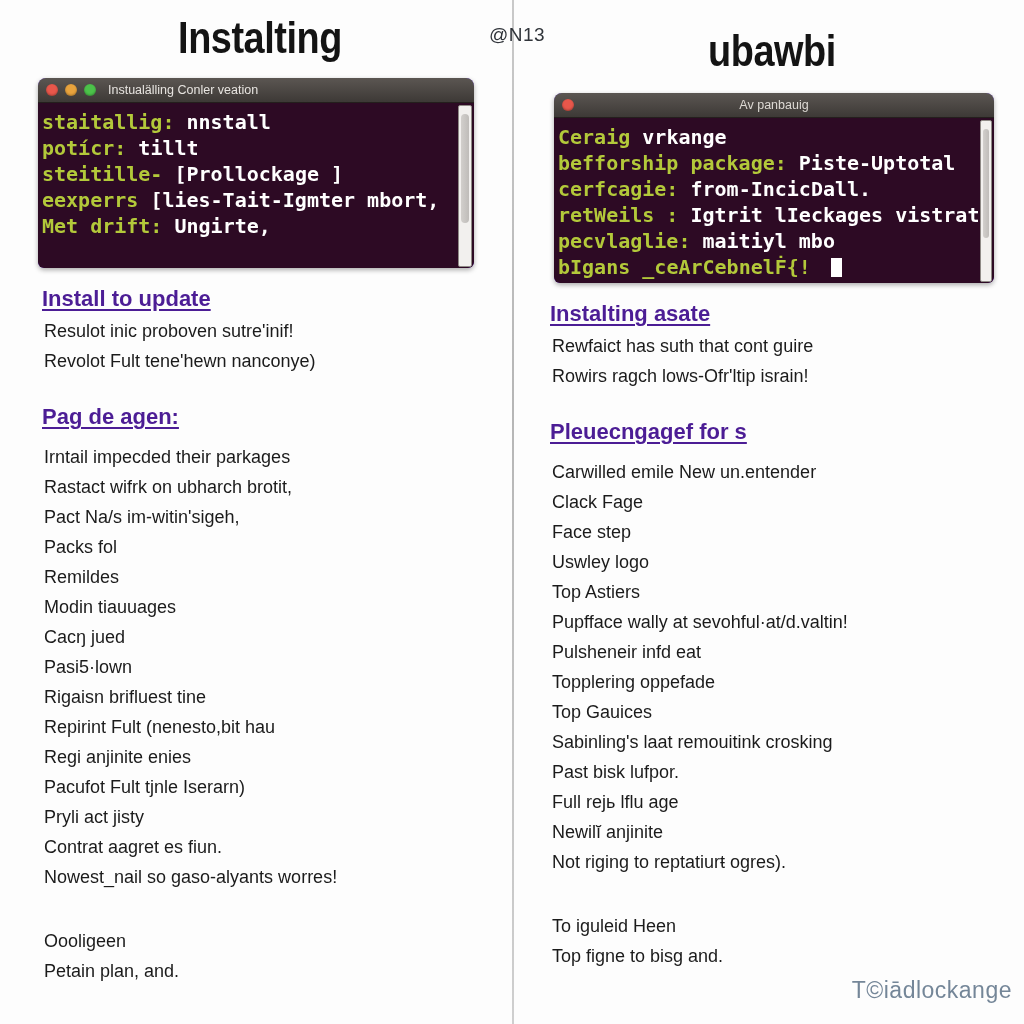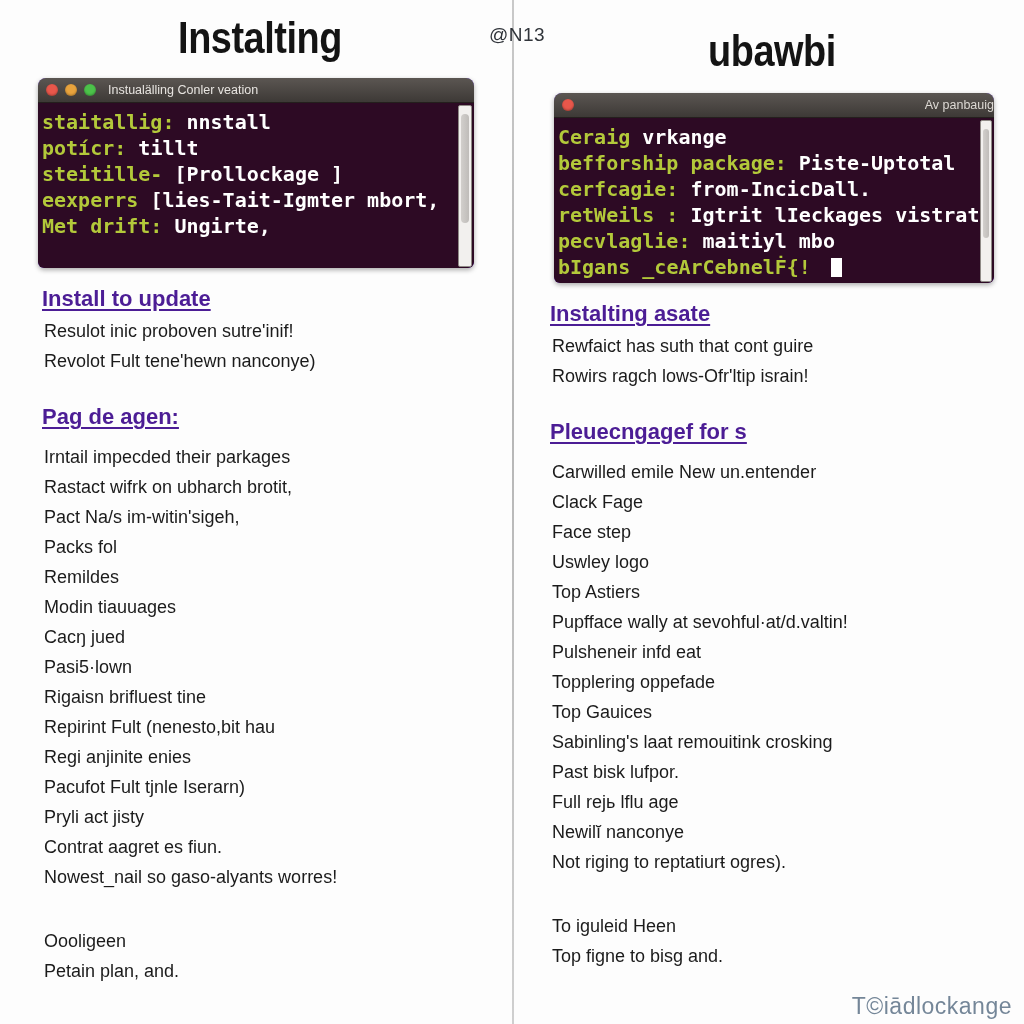--- a/index.html
+++ b/index.html
@@ -105,21 +105,21 @@
   .title-text {
     font-size: 12.5px;
     color: #e7e4e0;
     white-space: nowrap;
     font-family: "Liberation Sans", sans-serif;
   }
   .title-left-text { margin-left: 12px; }
   .title-centered {
     position: absolute;
     left: 0; right: 0;
-    text-align: right;
+    text-align: center;
     font-size: 12.5px;
     color: #ddd9d4;
     pointer-events: none;
   }
 
   .term-body {
     background: #2d0a24;
     padding: 6px 10px 8px 4px;
     height: calc(100% - 24px);
     box-sizing: border-box;
@@ -188,21 +188,21 @@
   .block-gap-sm { height: 8px; }
   .block-gap-md { height: 26px; }
   .block-gap-lg { height: 34px; }
 
   .heading-top-gap { height: 16px; }
 
   
   .brand-watermark {
     position: absolute;
     right: 12px;
-    bottom: 4px;
+    bottom: 20px;
     font-size: 23px;
     color: #5d7287;
     opacity: 0.85;
     letter-spacing: 0.5px;
     font-family: "Liberation Sans", sans-serif;
     white-space: nowrap;
   }
 </style>
 </head>
 <body>
@@ -345,21 +345,21 @@
     <p class="list-line">Face step</p>
     <p class="list-line">Uswley logo</p>
     <p class="list-line">Top Astiers</p>
     <p class="list-line">Pupfface wally at sevohful·at/d.valtin!</p>
     <p class="list-line">Pulsheneir infd eat</p>
     <p class="list-line">Topplering oppefade</p>
     <p class="list-line">Top Gauices</p>
     <p class="list-line">Sabinling's laat remouitink crosking</p>
     <p class="list-line">Past bisk lufpor.</p>
     <p class="list-line">Full rejь lflu age</p>
-    <p class="list-line">Newilĭ nanconye</p>
+    <p class="list-line">Newilĭ anjinite</p>
     <p class="list-line">Not riging to reptatiurŧ ogres).</p>
 
     <div class="block-gap-lg"></div>
 
     <p class="list-line">To iguleid Heen</p>
     <p class="list-line">Top figne to bisg and.</p>
   </div>
 
   <div class="brand-watermark">T©iādlockange</div>
 

